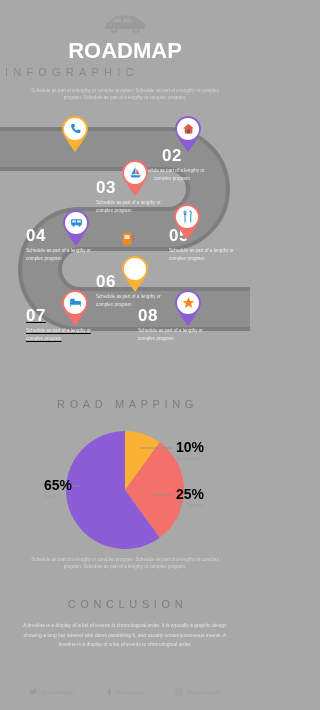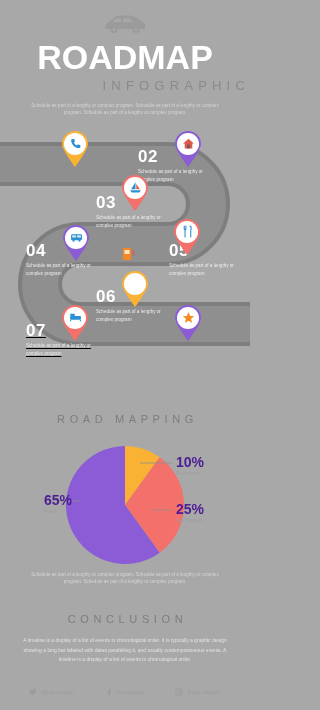--- a/index.html
+++ b/index.html
@@ -8,26 +8,26 @@
     font-family:"Liberation Sans", sans-serif;
     background:#a8a8a8;
     position:relative;
     overflow:hidden;
   }
 
   
   .header { text-align:center; padding-top:14px; }
   .car-icon { display:block; margin:0 auto 6px; }
   .title {
-    font-size:34px; font-weight:bold; color:#ffffff;
+    font-size:22px; font-weight:bold; color:#ffffff;
     letter-spacing:0px; line-height:1; text-align:center;
   }
   .subtitle {
-    font-size:13px; color:#8a8a8a; letter-spacing:5.2px;
-    font-weight:normal; margin-top:4px; text-align:right;
+    font-size:11px; color:#8a8a8a; letter-spacing:5.2px;
+    font-weight:normal; margin-top:4px; text-align:left;
     padding-left:5px;
   }
   .header-desc {
     font-size:4.6px; color:#d4d4d4; line-height:1.55;
     margin:9px auto 0; width:205px; text-align:center;
   }
 
   
   .road-wrap { position:relative; width:250px; height:275px; margin-top:6px; }
   .road-svg { position:absolute; top:0; left:0; }
@@ -56,21 +56,21 @@
   .pie-section { position:relative; width:250px; margin-top:14px; }
   .sec-title {
     text-align:center; color:#7d7d7d; font-size:11px;
     letter-spacing:4.6px; line-height:1.5; font-weight:normal;
     padding-left:5px;
   }
   .pie-area { position:relative; width:250px; height:133px; margin-top:10px; }
   .pie-svg { position:absolute; left:63px; top:5px; }
 
   .pie-lbl { position:absolute; }
-  .pie-pct { font-size:14px; font-weight:bold; color:#4c1d95; line-height:1; }
+  .pie-pct { font-size:14px; font-weight:bold; color:#000000; line-height:1; }
   .pie-sub { font-size:4.6px; color:#9e9e9e; line-height:1.2; margin-top:2px; }
   .pie-lbl.left { text-align:right; }
 
   .pie-desc {
     font-size:4.6px; color:#d4d4d4; line-height:1.6;
     width:195px; margin:0 auto; text-align:center;
   }
 
   
   .conclusion { margin-top:24px; }
@@ -124,21 +124,21 @@
     <svg width="30" height="38" viewBox="0 0 30 38">
       <path d="M15 37 C15 37 28 20 28 14 A13 13 0 1 0 2 14 C2 20 15 37 15 37 Z" fill="#f9b233"></path>
     </svg>
     <div class="pin-circle">
       <svg class="pin-ico" viewBox="0 0 24 24">
         <path d="M6.6 3.5 L9.6 3.5 L11.3 8 L8.9 9.8 C10 12.6 12 14.6 14.6 15.7 L16.4 13.2 L21 15 L21 18 C21 19.4 19.9 20.5 18.5 20.5 C10.5 20 4.4 13.9 3.9 5.9 C3.9 4.6 5.1 3.5 6.6 3.5 Z" fill="#2b8fd4"></path>
       </svg>
     </div>
   </div>
 
-  <div class="milestone" style="left:138px; top:26px; width:68px;">
+  <div class="milestone" style="left:138px; top:40px; width:68px;text-align:center;">
     <div class="ms-num">02</div>
     <div class="ms-desc">Schedule as part of a lengthy or complex program</div>
   </div>
   <div class="pin" style="left:173px; top:8px;">
     <svg width="30" height="38" viewBox="0 0 30 38">
       <path d="M15 37 C15 37 28 20 28 14 A13 13 0 1 0 2 14 C2 20 15 37 15 37 Z" fill="#8b5cd6"></path>
     </svg>
     <div class="pin-circle">
       <svg class="pin-ico" viewBox="0 0 24 24">
         <path d="M12 3 L22 12 L19 12 L19 21 L5 21 L5 12 L2 12 Z" fill="#e2574c"></path>
@@ -233,20 +233,24 @@
     <div class="pin-circle">
       <svg class="pin-ico" viewBox="0 0 24 24">
         <rect x="2" y="9" width="20" height="7" rx="1.5" fill="#2b8fd4"></rect>
         <rect x="2" y="5" width="9" height="4" rx="1.5" fill="#2b8fd4"></rect>
         <rect x="2" y="16" width="2" height="3" fill="#2b8fd4"></rect>
         <rect x="20" y="16" width="2" height="3" fill="#2b8fd4"></rect>
       </svg>
     </div>
   </div>
 
+  <div class="milestone" style="left:138px; top:200px; width:72px;">
+    <div class="ms-num">08</div>
+    <div class="ms-desc">Schedule as part of a lengthy or complex program</div>
+  </div>
   <div class="pin" style="left:173px; top:182px;">
     <svg width="30" height="38" viewBox="0 0 30 38">
       <path d="M15 37 C15 37 28 20 28 14 A13 13 0 1 0 2 14 C2 20 15 37 15 37 Z" fill="#8b5cd6"></path>
     </svg>
     <div class="pin-circle">
       <svg class="pin-ico" viewBox="0 0 24 24">
         <path d="M12 2 L15 9 L22.5 9.5 L16.8 14.4 L18.6 21.8 L12 17.8 L5.4 21.8 L7.2 14.4 L1.5 9.5 L9 9 Z" fill="#f5881f"></path>
       </svg>
     </div>
   </div>

